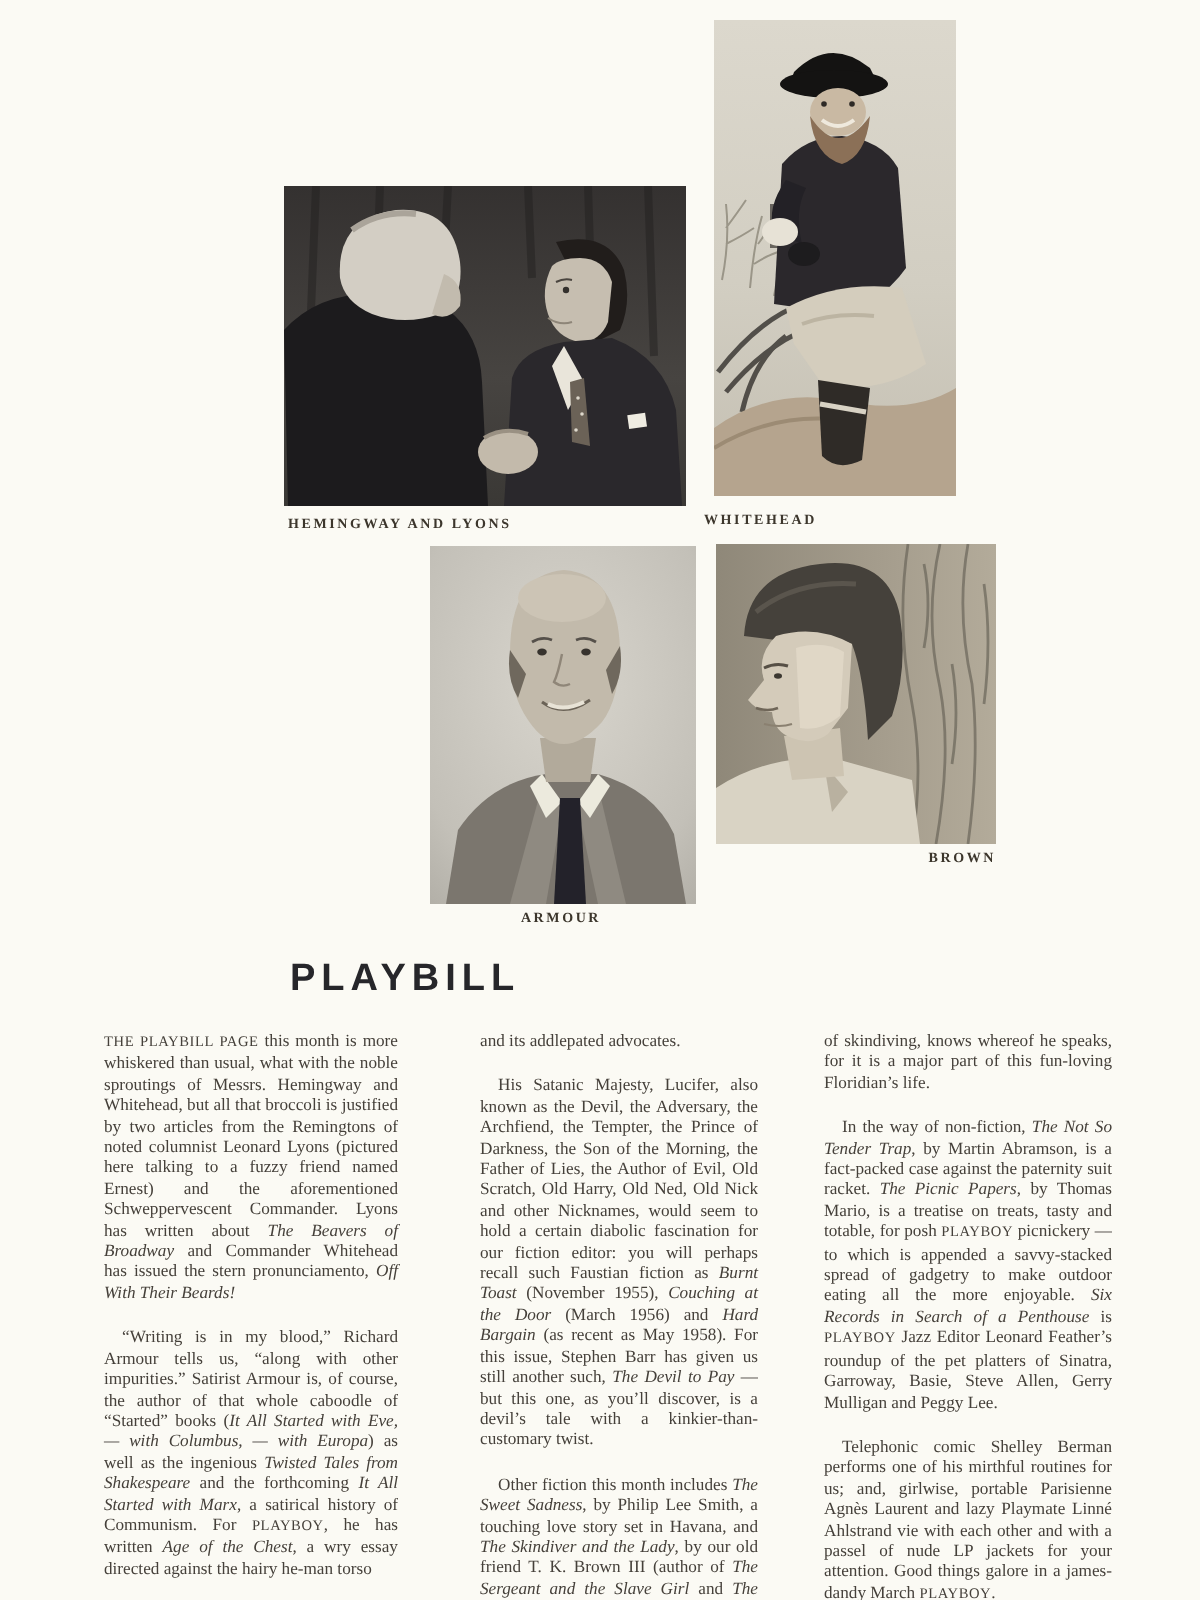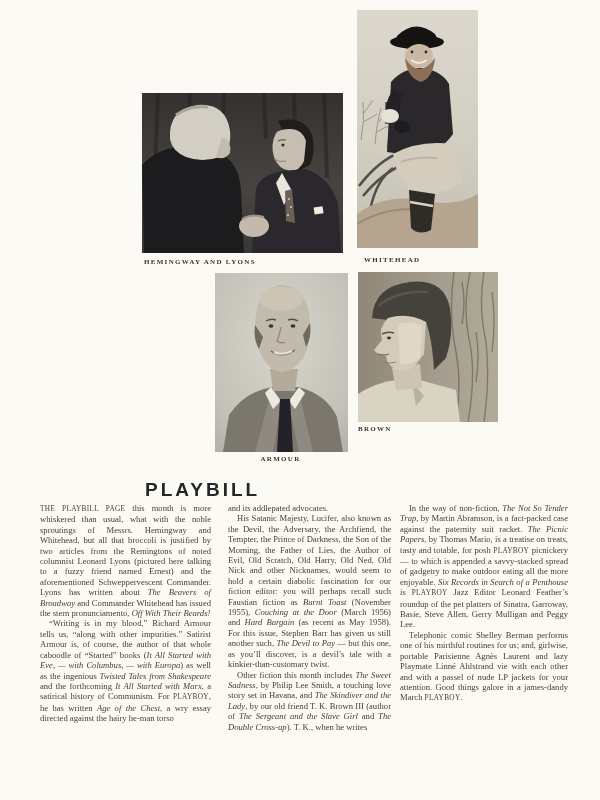--- a/index.html
+++ b/index.html
@@ -20,23 +20,23 @@
   .caption{
     position:absolute;
     font-family:"Liberation Serif", serif;
     font-weight:bold;
     font-size:7px;
     letter-spacing:1.3px;
     color:#3c362c;
     white-space:nowrap;
   }
   .cap1{left:144px;top:258px;}
-  .cap2{left:364px;top:256px;}
+  .cap2{left:352px;top:256px;}
   .cap3{left:215px;top:455px;width:131px;text-align:center;}
-  .cap4{left:358px;top:425px;width:140px;text-align:left;}
+  .cap4{left:358px;top:425px;width:140px;text-align:right;}
   .masthead{
     position:absolute;
     left:132px;top:466px;
     margin:13px;
     font-family:"Liberation Sans", sans-serif;
     font-weight:bold;
     font-size:19px;
     letter-spacing:3px;
     color:#26262a;
   }
@@ -44,21 +44,21 @@
     position:absolute;
     top:503px;
     font-size:8.6px;
     line-height:10.4px;
     color:#45403a;
     text-align:justify;
   }
   .col1{left:40px;width:171px;}
   .col2{left:228px;width:163px;}
   .col3{left:400px;width:168px;}
-  .col p{margin:0;}
+  .col p{margin:12px;}
   .col p.indent{text-indent:9px;}
   .i{font-style:italic;}
   .sc{font-size:7.3px;letter-spacing:0.3px;}
 </style>
 </head>
 <body>
 
 <div class="page">
 
   <figure class="photo ph1">
@@ -236,17 +236,18 @@
   <div class="col col1">
       <p><span class="sc">THE PLAYBILL PAGE</span><span> this month is more whiskered than usual, what with the noble sproutings of Messrs. Hemingway and Whitehead, but all that broccoli is justified by two articles from the Remingtons of noted columnist Leonard Lyons (pictured here talking to a fuzzy friend named Ernest) and the aforementioned Schweppervescent Commander. Lyons has written about </span><span class="i">The Beavers of Broadway</span><span> and Commander Whitehead has issued the stern pronunciamento, </span><span class="i">Off With Their Beards!</span></p>
       <p class="indent"><span>“Writing is in my blood,” Richard Armour tells us, “along with other impurities.” Satirist Armour is, of course, the author of that whole caboodle of “Started” books (</span><span class="i">It All Started with Eve, — with Columbus, — with Europa</span><span>) as well as the ingenious </span><span class="i">Twisted Tales from Shakespeare</span><span> and the forthcoming </span><span class="i">It All Started with Marx</span><span>, a satirical history of Communism. For </span><span class="sc">PLAYBOY</span><span>, he has written </span><span class="i">Age of the Chest</span><span>, a wry essay directed against the hairy he-man torso</span></p>
     </div>
   <div class="col col2">
       <p><span>and its addlepated advocates.</span></p>
       <p class="indent"><span>His Satanic Majesty, Lucifer, also known as the Devil, the Adversary, the Archfiend, the Tempter, the Prince of Darkness, the Son of the Morning, the Father of Lies, the Author of Evil, Old Scratch, Old Harry, Old Ned, Old Nick and other Nicknames, would seem to hold a certain diabolic fascination for our fiction editor: you will perhaps recall such Faustian fiction as </span><span class="i">Burnt Toast</span><span> (November 1955), </span><span class="i">Couching at the Door</span><span> (March 1956) and </span><span class="i">Hard Bargain</span><span> (as recent as May 1958). For this issue, Stephen Barr has given us still another such, </span><span class="i">The Devil to Pay</span><span> — but this one, as you’ll discover, is a devil’s tale with a kinkier-than-customary twist.</span></p>
       <p class="indent"><span>Other fiction this month includes </span><span class="i">The Sweet Sadness</span><span>, by Philip Lee Smith, a touching love story set in Havana, and </span><span class="i">The Skindiver and the Lady</span><span>, by our old friend T. K. Brown III (author of </span><span class="i">The Sergeant and the Slave Girl</span><span> and </span><span class="i">The Double Cross-up</span><span>). T. K., when he writes</span></p>
     </div>
   <div class="col col3">
+      <p><span>of skindiving, knows whereof he speaks, for it is a major part of this fun-loving Floridian’s life.</span></p>
       <p class="indent"><span>In the way of non-fiction, </span><span class="i">The Not So Tender Trap</span><span>, by Martin Abramson, is a fact-packed case against the paternity suit racket. </span><span class="i">The Picnic Papers</span><span>, by Thomas Mario, is a treatise on treats, tasty and totable, for posh </span><span class="sc">PLAYBOY</span><span> picnickery — to which is appended a savvy-stacked spread of gadgetry to make outdoor eating all the more enjoyable. </span><span class="i">Six Records in Search of a Penthouse</span><span> is </span><span class="sc">PLAYBOY</span><span> Jazz Editor Leonard Feather’s roundup of the pet platters of Sinatra, Garroway, Basie, Steve Allen, Gerry Mulligan and Peggy Lee.</span></p>
       <p class="indent"><span>Telephonic comic Shelley Berman performs one of his mirthful routines for us; and, girlwise, portable Parisienne Agnès Laurent and lazy Playmate Linné Ahlstrand vie with each other and with a passel of nude LP jackets for your attention. Good things galore in a james-dandy March </span><span class="sc">PLAYBOY</span><span>.</span></p>
     </div>
 
 </div>
 
 </body></html>

